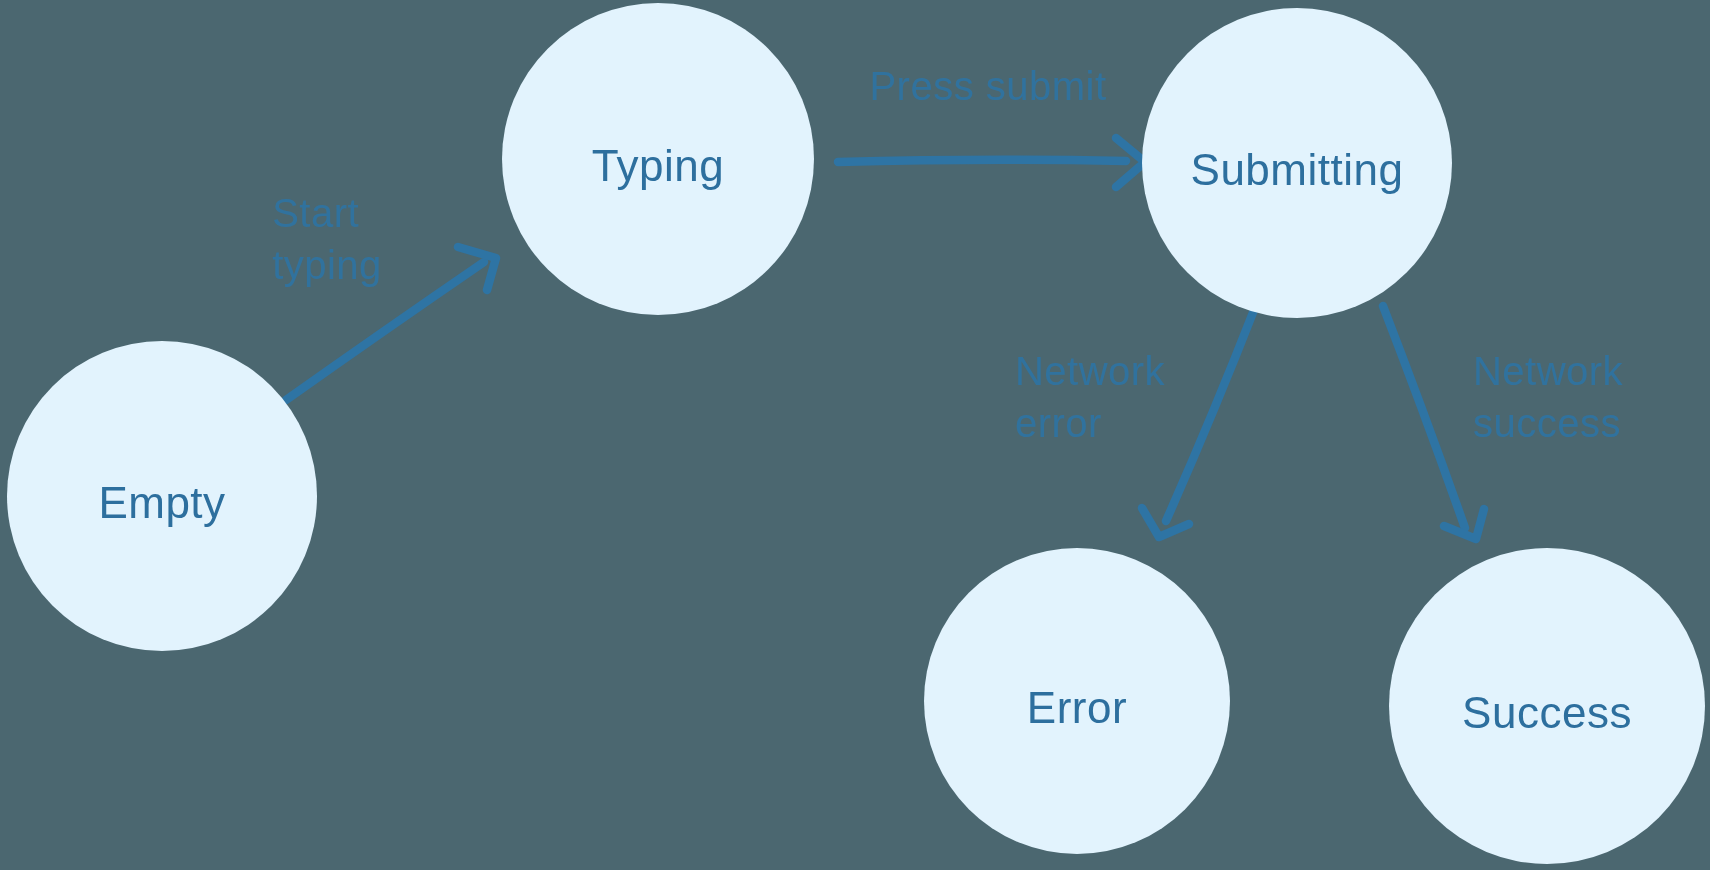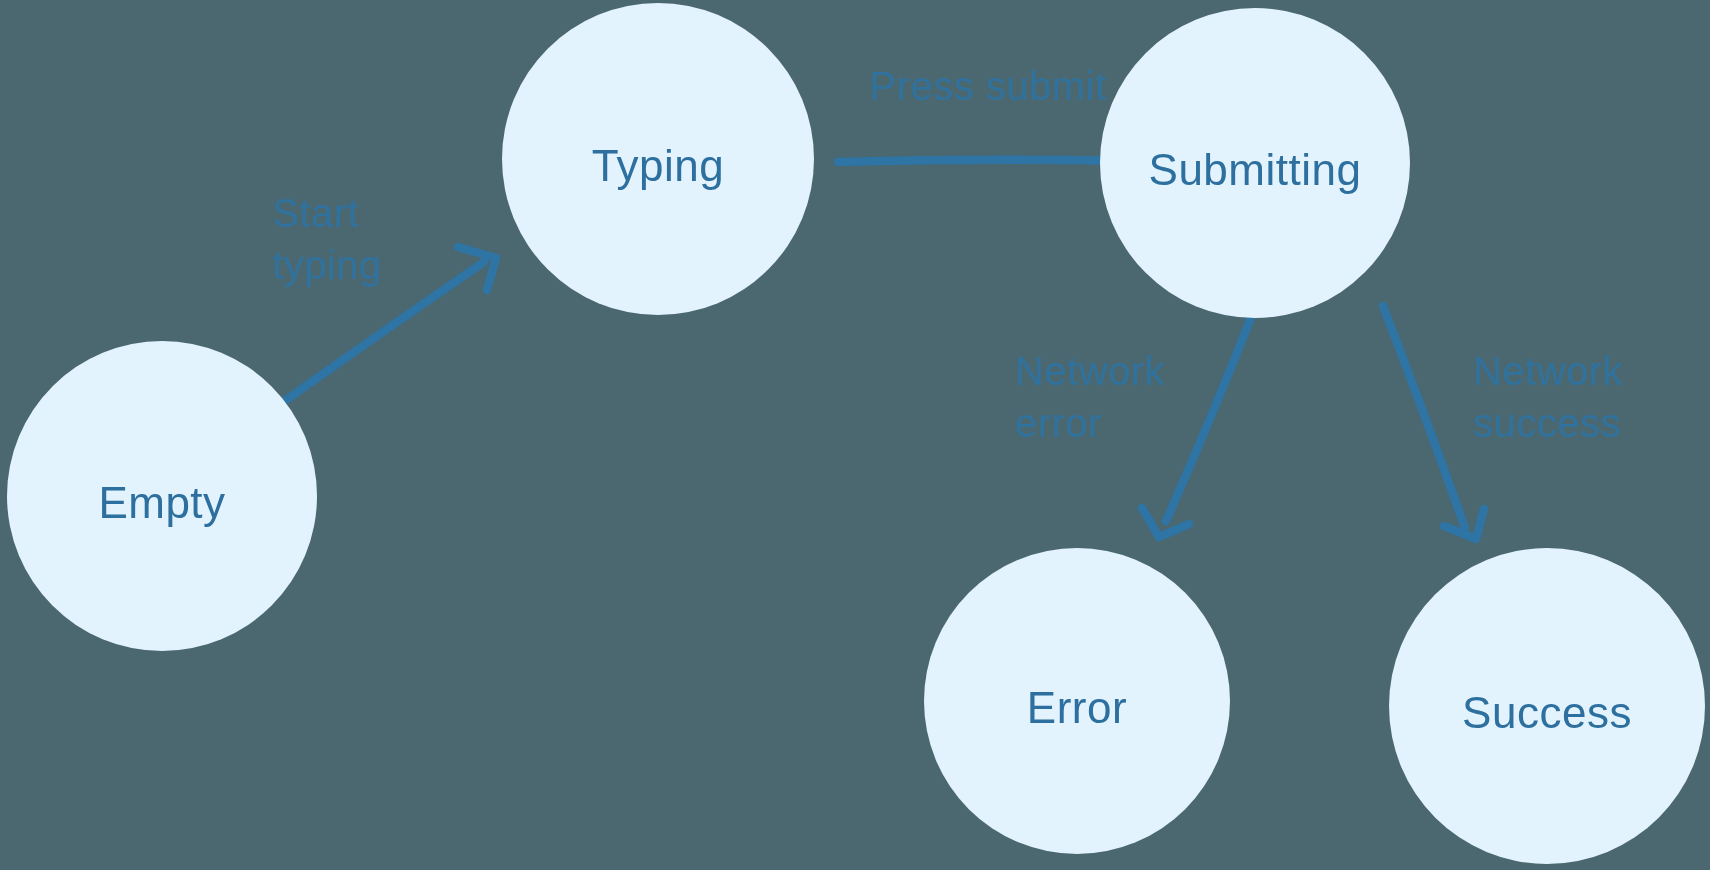--- a/index.html
+++ b/index.html
@@ -73,21 +73,21 @@
   </svg>
 
   <div class="state-node" style="left: 7px; top: 341px; height: 310px; width: 310px;">
     <span class="node-label">Empty</span>
   </div>
 
   <div class="state-node" style="left: 502px; top: 3px; height: 312px; width: 312px;">
     <span class="node-label">Typing</span>
   </div>
 
-  <div class="state-node" style="left: 1100px; top: 8px; height: 310px; width: 310px;">
+  <div class="state-node" style="left: 1142px; top: 8px; height: 310px; width: 310px;">
     <span class="node-label">Submitting</span>
   </div>
 
   <div class="state-node" style="left: 924px; top: 548px; height: 306px; width: 306px;">
     <span class="node-label">Error</span>
   </div>
 
   <div class="state-node" style="left: 1389px; top: 548px; height: 316px; width: 316px;">
     <span class="node-label">Success</span>
   </div>

